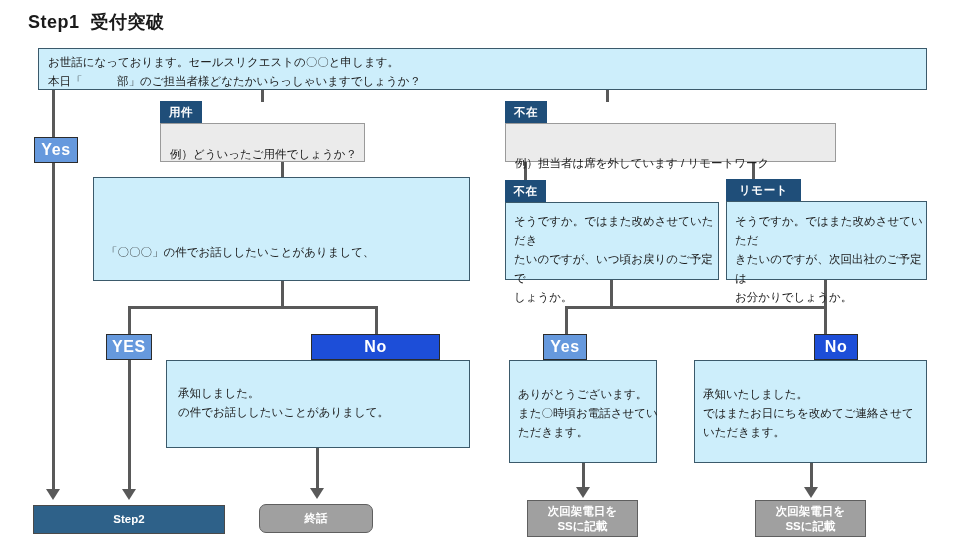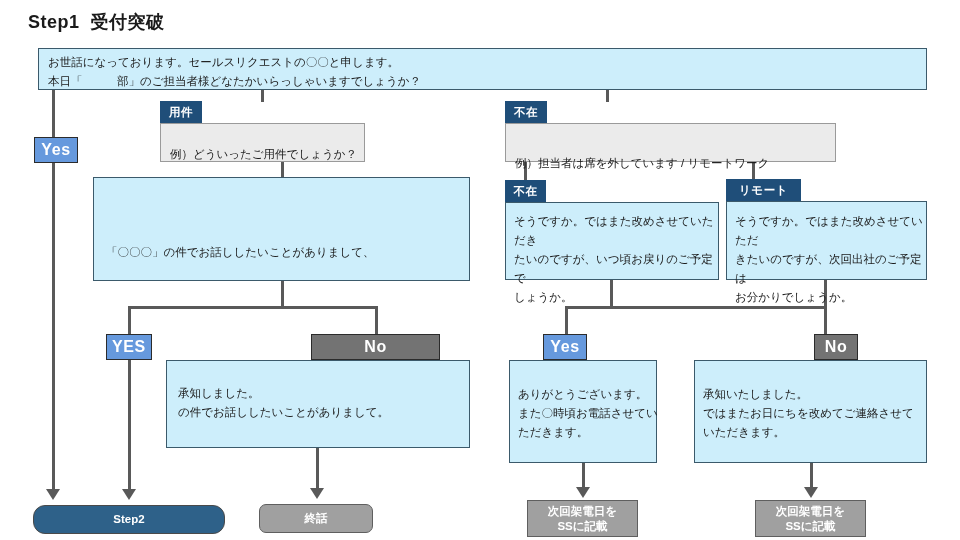--- a/index.html
+++ b/index.html
@@ -42,31 +42,31 @@
   }
 
   
   .badge{
     position:absolute;box-sizing:border-box;
     display:flex;align-items:center;justify-content:center;
     font-size:16px;font-weight:bold;color:#ffffff;
     border:1px solid #2b2b2b;letter-spacing:.6px;
   }
   .badge.yes{background:#6699dd;}
-  .badge.no{background:#737373;}
+  .badge.no{background:#1d4ed8;}
 
   
   .terminal{
     position:absolute;box-sizing:border-box;
     display:flex;align-items:center;justify-content:center;
     text-align:center;font-size:11.5px;font-weight:bold;
     color:#ffffff;line-height:15px;white-space:pre-line;
     border:1px solid #4a4a4a;
   }
-  .terminal.dark{background:#2e6189;border-radius:12px;}
+  .terminal.dark{background:#2e6189;}
   .terminal.gray{background:#a0a0a0;border:1px solid #5f5f5f;}
 
   
   .ln{position:absolute;background:#595959;}
   .ln.v{width:3px;}
   .ln.h{height:3px;}
 
   .arrow{
     position:absolute;width:0;height:0;
     border-left:7px solid transparent;

